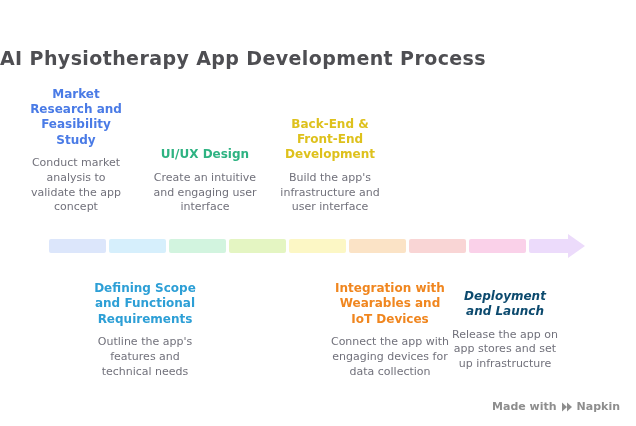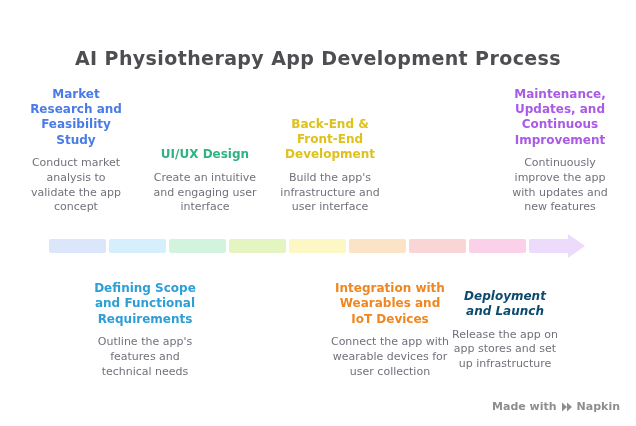--- a/index.html
+++ b/index.html
@@ -1,21 +1,21 @@
 <!DOCTYPE html>
 <html><head>
 <meta charset="utf-8">
 <style>
   html,body{margin:0;padding:0;background:#fff;}
   .canvas{
     position:relative;width:636px;height:426px;background:#ffffff;
     font-family:"DejaVu Sans","Liberation Sans",sans-serif;overflow:hidden;
   }
   .title{
-    position:absolute;top:47px;left:0;width:100%;text-align:center;
+    position:absolute;top:47px;left:0;width:100%;
     font-size:19px;font-weight:bold;color:#4e4e52;letter-spacing:0.4px;margin:0;
   }
   .stage{position:absolute;text-align:center;}
   .stage.top{bottom:211px;}
   .stage.bot{top:330px;transform:translateY(-50%);}
   .stage-title{font-size:12px;font-weight:bold;line-height:1.28;margin-bottom:8px;}
   .stage-desc{font-size:11px;color:#71717b;line-height:1.34;}
   .arrow{position:absolute;left:49px;top:233px;height:26px;display:flex;align-items:center;}
   .seg{width:57px;height:14px;border-radius:2px;margin-right:3px;flex:none;}
   .seg.last{width:40px;margin-right:0;border-top-right-radius:0;border-bottom-right-radius:0;}
@@ -46,24 +46,20 @@
     <div class="stage-title" style="color: rgb(46, 179, 130);">UI/UX Design</div>
     <div class="stage-desc">Create an intuitive and engaging user interface</div>
   </div>
 
   <div class="stage top" style="left:273px;width:114px;">
     <div class="stage-title" style="color: rgb(222, 193, 28);">Back-End &amp; Front-End Development</div>
     <div class="stage-desc">Build the app's infrastructure and user interface</div>
   </div>
 
 
-  <div class="stage top" style="left:504px;width:112px;">
-    <div class="stage-title" style="color: rgb(169, 90, 230);">Maintenance, Updates, and Continuous Improvement</div>
-    <div class="stage-desc">Continuously improve the app with updates and new features</div>
-  </div>
 
   <div class="arrow">
     <span class="seg" style="background: rgb(220, 230, 251);"></span>
     <span class="seg" style="background: rgb(214, 239, 252);"></span>
     <span class="seg" style="background: rgb(210, 244, 223);"></span>
     <span class="seg" style="background: rgb(228, 245, 194);"></span>
     <span class="seg" style="background: rgb(252, 247, 197);"></span>
     <span class="seg" style="background: rgb(251, 227, 198);"></span>
     <span class="seg" style="background: rgb(249, 213, 213);"></span>
     <span class="seg" style="background: rgb(250, 209, 233);"></span>
@@ -72,21 +68,21 @@
   </div>
 
   <div class="stage bot" style="left:88px;width:114px;">
     <div class="stage-title" style="color: rgb(45, 159, 214);">Defining Scope and Functional Requirements</div>
     <div class="stage-desc">Outline the app's features and technical needs</div>
   </div>
 
 
   <div class="stage bot" style="left:330px;width:120px;">
     <div class="stage-title" style="color: rgb(240, 134, 31);">Integration with Wearables and IoT Devices</div>
-    <div class="stage-desc">Connect the app with wearable devices for user collection</div>
+    <div class="stage-desc">Connect the app with engaging devices for data collection</div>
   </div>
 
   <div class="stage bot" style="left:452px;width:106px;">
     <div class="stage-title" style="color: #0c4a6e; font-style: italic;">Deployment and Launch</div>
     <div class="stage-desc">Release the app on app stores and set up infrastructure</div>
   </div>
 
   <div class="footer" style="color: rgb(142, 142, 142);">
     <span>Made with</span>
     <svg class="napkin-icon" width="12" height="12" viewBox="0 0 12 12">

